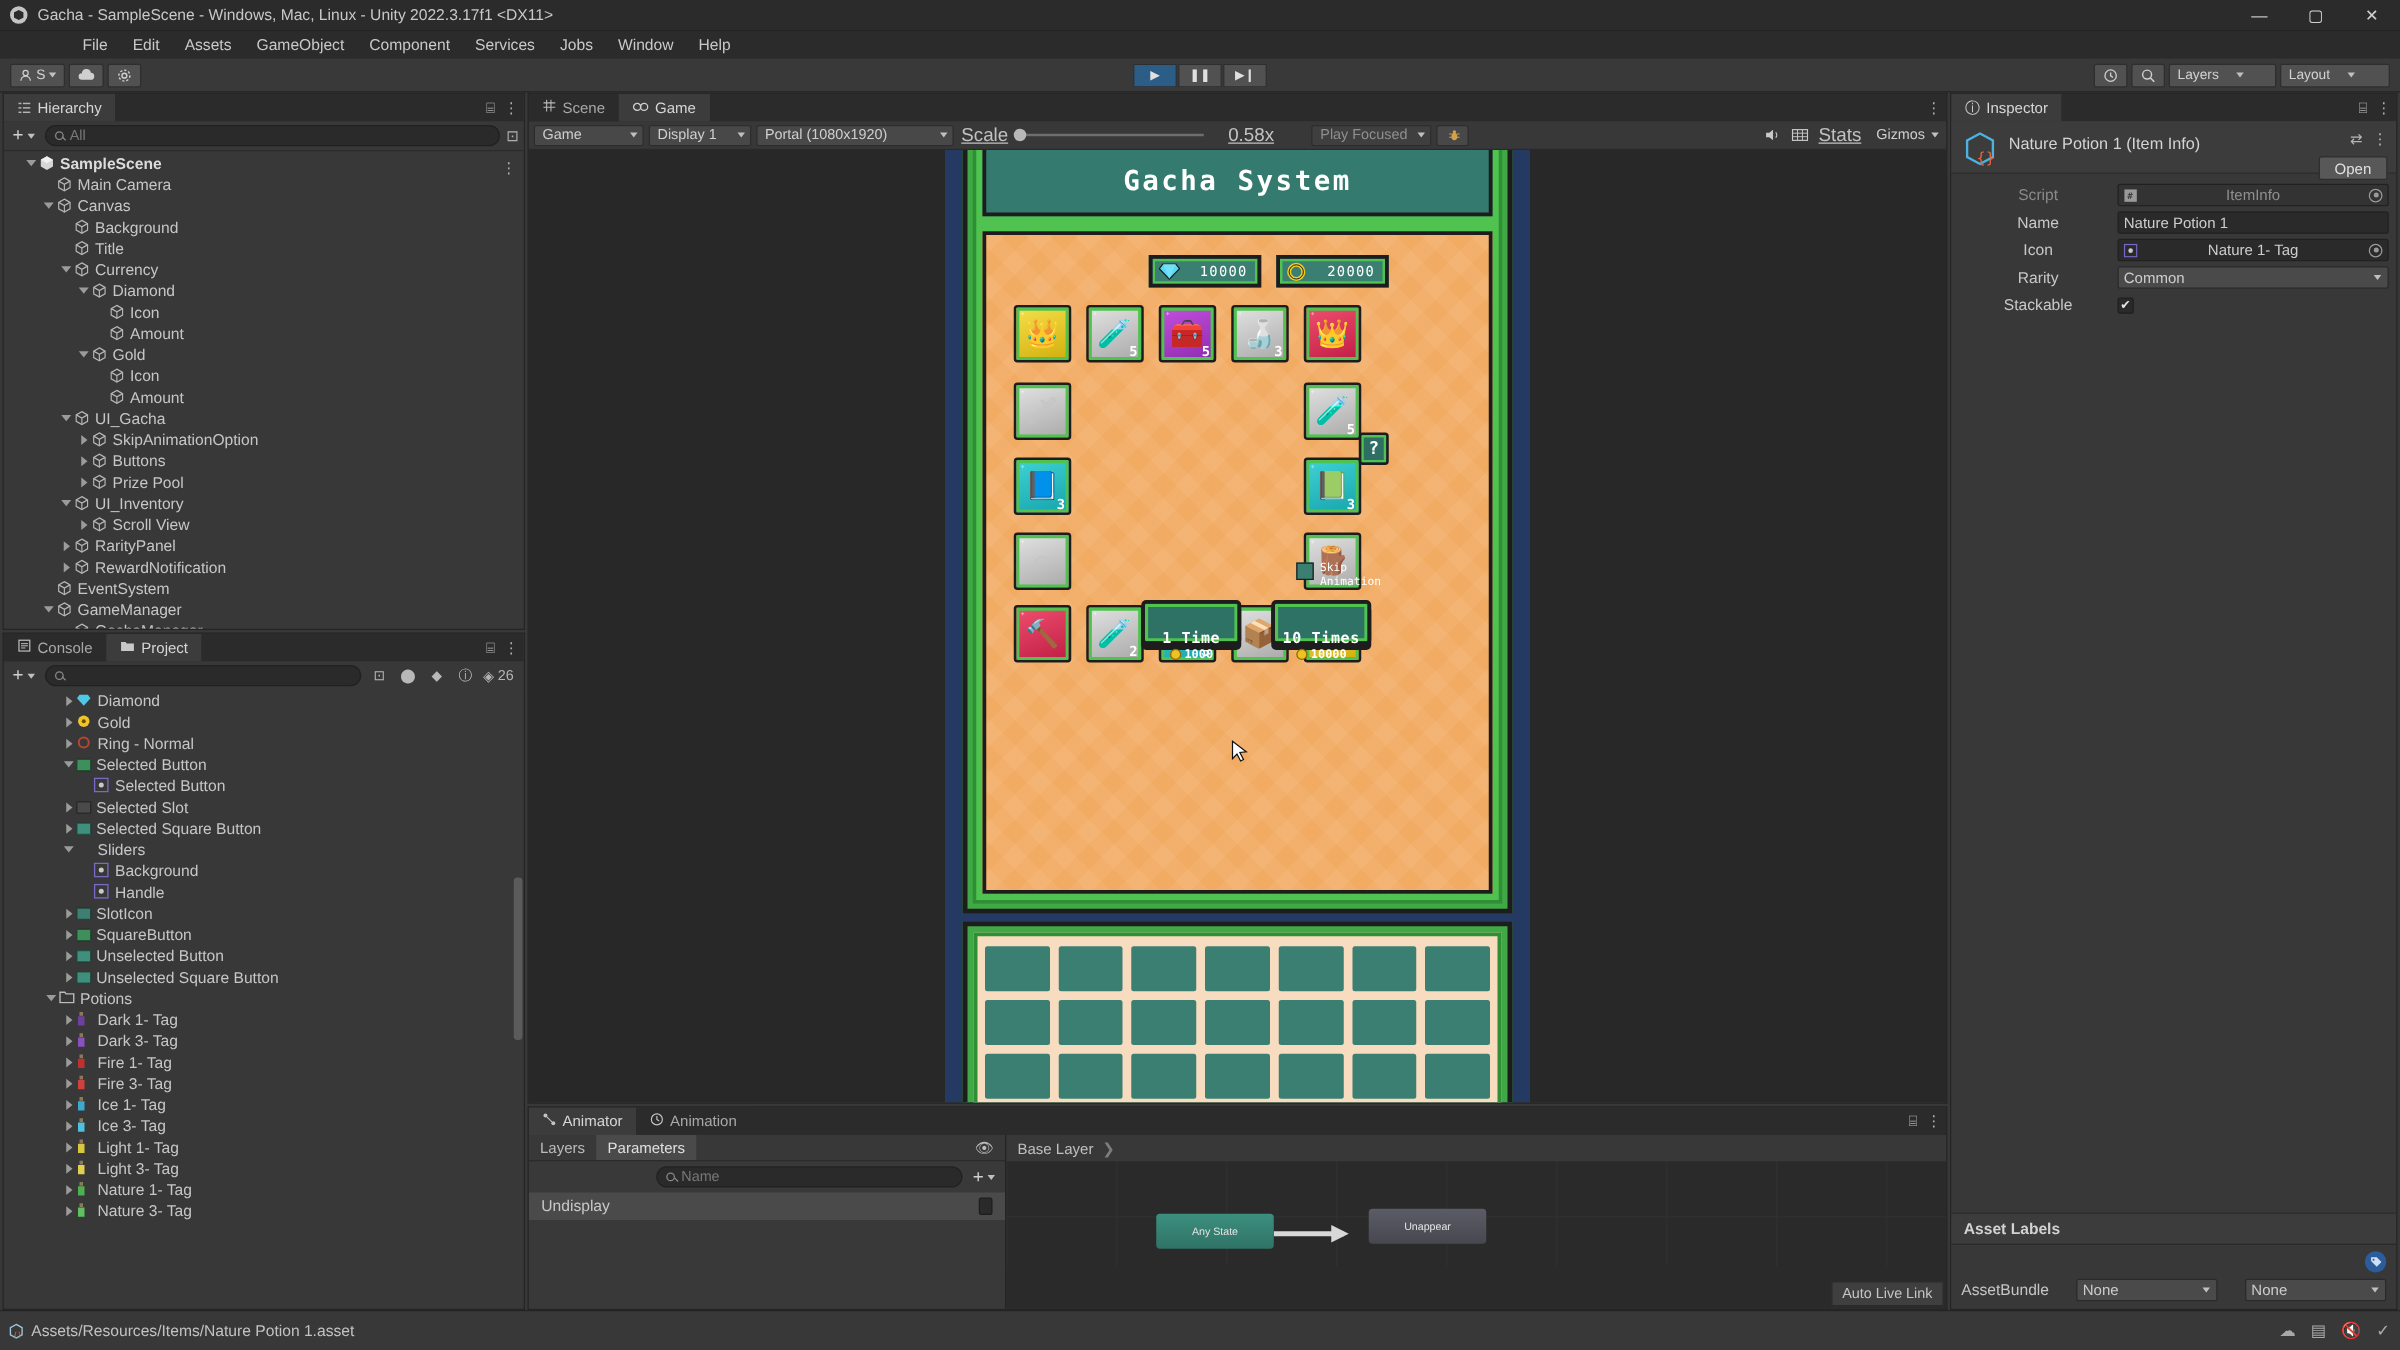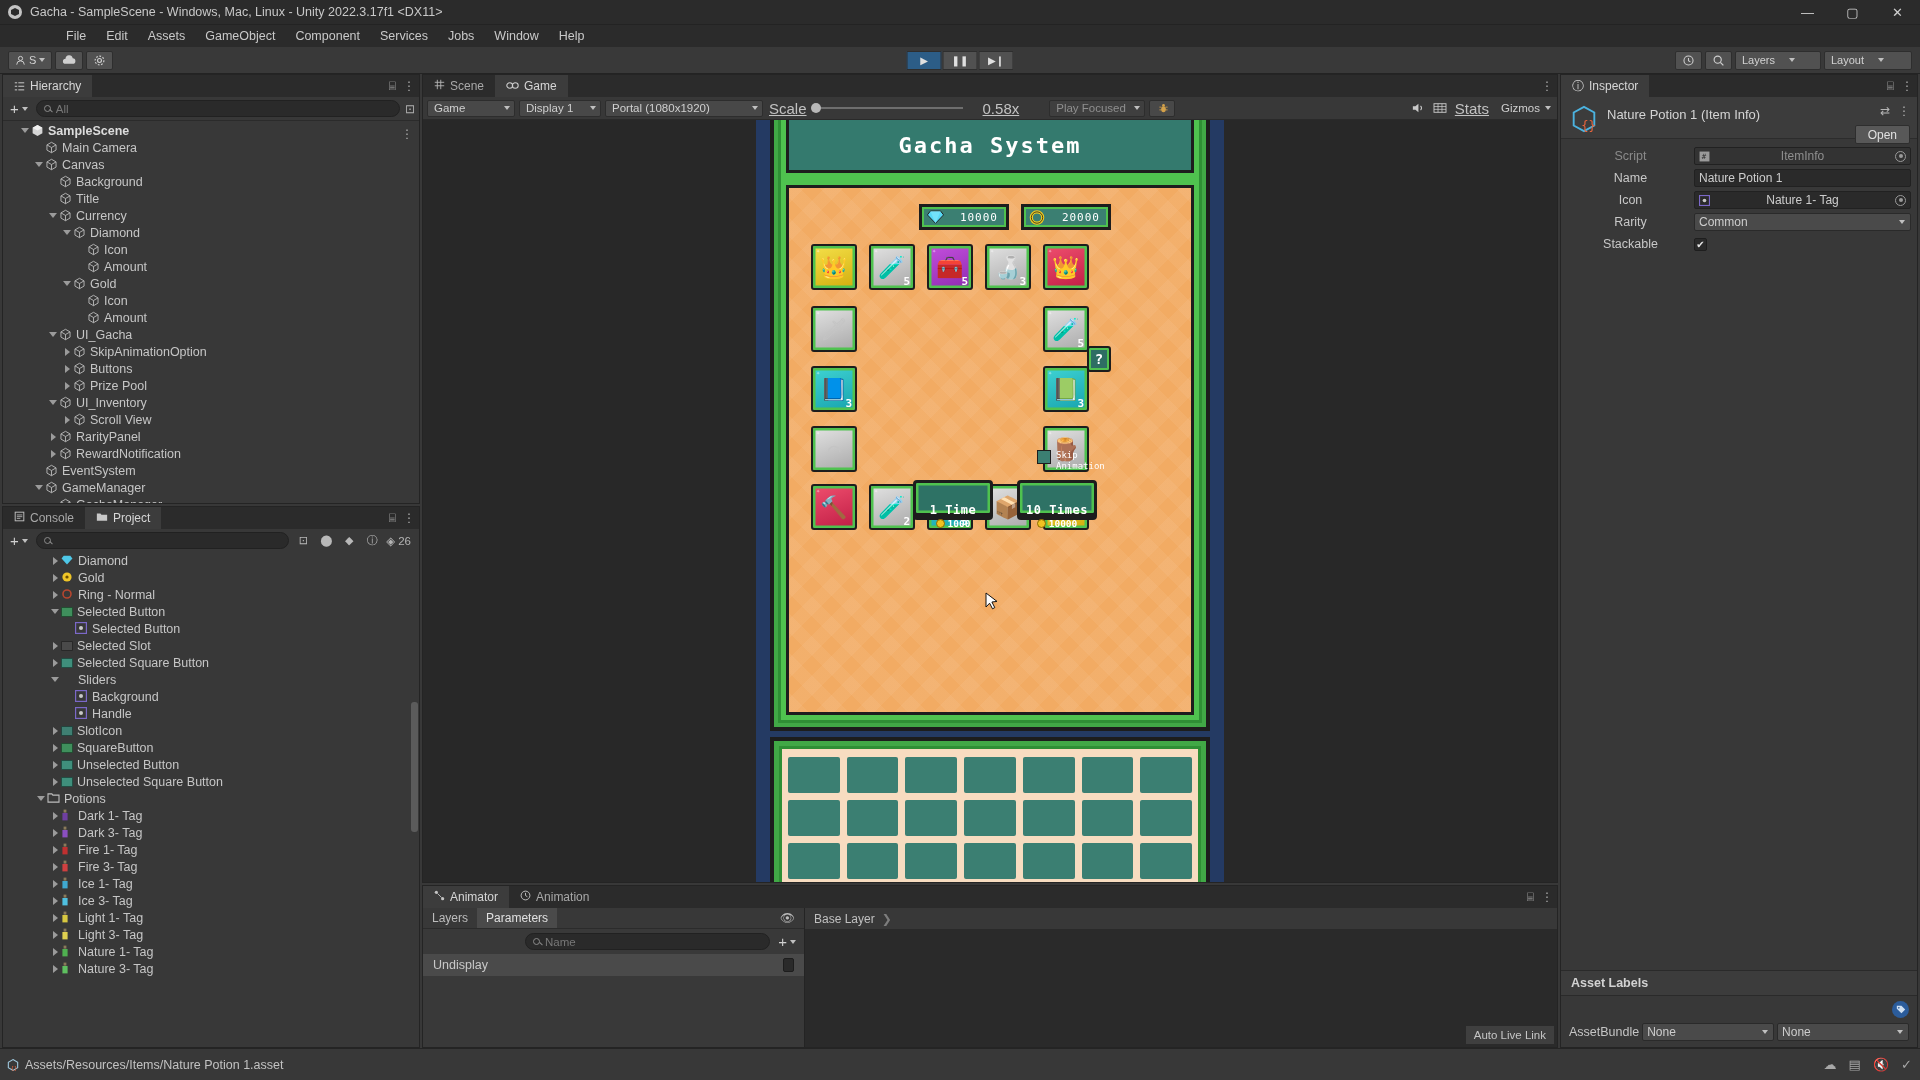--- a/index.html
+++ b/index.html
@@ -225,21 +225,21 @@
     display: flex; align-items: center; padding: 0 4px; gap: 4px; font-size: 12px; color: #cdcdcd;
   }
   .ffield.dim { background: #333; color: #8f8f8f; }
   .ffield.drop { background: #4a4a4a; border-color: #2a2a2a; justify-content: space-between; padding-right: 5px; }
   .obj-pick { width: 11px; height: 11px; border: 1.5px solid #9a9a9a; border-radius: 50%; flex: none; position: relative; }
   .obj-pick::after { content: ""; position: absolute; inset: 2.5px; border-radius: 50%; background: #9a9a9a; }
   .chk { width: 13px; height: 13px; background: #2a2a2a; border: 1px solid #1e1e1e; border-radius: 2px; display: flex; align-items: center; justify-content: center; color: #e8e8e8; font-size: 10px; }
   .asset-labels-head { margin-top: auto; background: #3c3c3c; border-top: 1px solid #2a2a2a; padding: 5px 10px; font-size: 12.5px; color: #d2d2d2; font-weight: bold; }
   .asset-labels-body { background: #383838; border-top: 1px solid #2a2a2a; padding: 6px 8px 8px 8px; position: relative; height: 52px; }
   .tag-dot { position: absolute; right: 8px; top: 5px; width: 17px; height: 17px; border-radius: 50%; background: #2b5c9b; display: flex; align-items: center; justify-content: center; font-size: 9px; color: #dfe9f5; }
-  .bundle-row { position: absolute; left: 8px; right: 8px; bottom: 6px; display: flex; align-items: center; gap: 3px; }
+  .bundle-row { position: absolute; left: 8px; right: 8px; bottom: 6px; display: flex; align-items: center; gap: 22px; }
 
   
   .statusbar { position: absolute; bottom: 0; left: 0; right: 0; height: 32px; background: #383838; border-top: 1px solid #242424; display: flex; align-items: center; }
   .status-text { font-size: 12.5px; color: #c2c2c2; display: flex; align-items: center; gap: 5px; padding-left: 6px; }
   .status-icons { position: absolute; right: 8px; display: flex; gap: 12px; align-items: center; color: #a8a8a8; font-size: 13px; }
 </style>
 </head>
 <body>
 
 <div class="app">
@@ -1208,20 +1208,28 @@
             <div class="anim-param-row">
               <span>Undisplay</span>
               <span style="width:11px;height:14px;background:#2a2a2a;border:1px solid #1d1d1d;border-radius:2px"></span>
             </div>
           </div>
           <div class="anim-right">
             <div class="anim-crumb">
               <span>Base Layer</span>
               <span style="margin-left:7px;color:#7d7d7d">❯</span>
             </div>
+            <div class="anim-graph">
+              <div class="state-node node-any" style="left:120px;top:42px">Any State</div>
+              <div class="state-node node-grey" style="left:290px;top:38px">Unappear</div>
+              <svg style="position:absolute;left:214px;top:50px" width="80" height="16">
+                <path d="M0 8h56" stroke="#d8d8d8" stroke-width="4"></path>
+                <path d="M46 1l14 7-14 7z" fill="#d8d8d8"></path>
+              </svg>
+            </div>
             <div class="auto-live">Auto Live Link</div>
           </div>
         </div>
       </div>
     </div>
 
     <div class="col-right">
       <div class="panel" style="flex:1">
         <div class="panel-tabs">
           <div class="ptab active">

